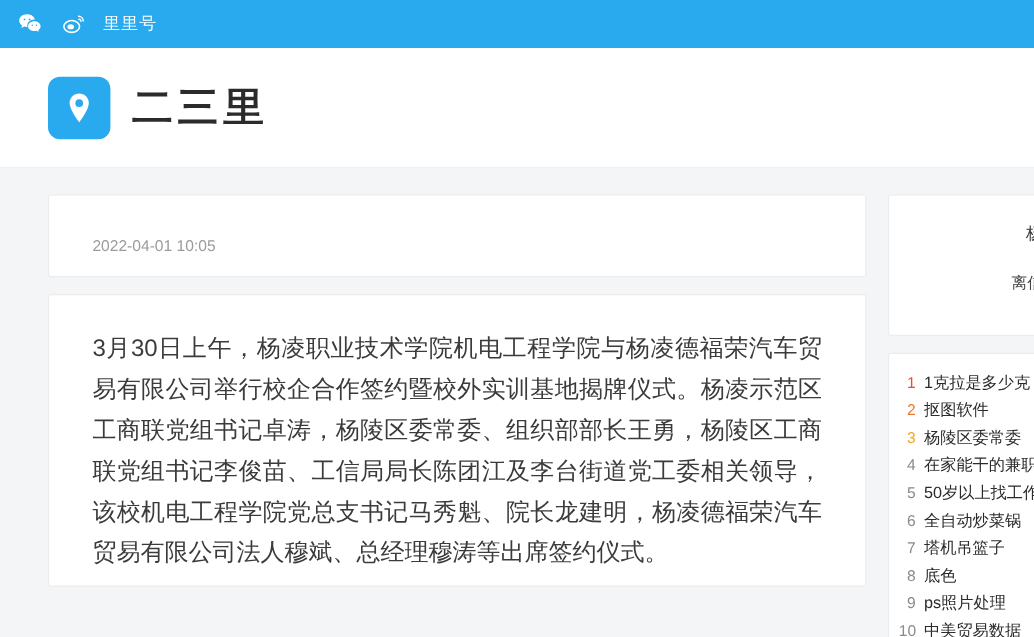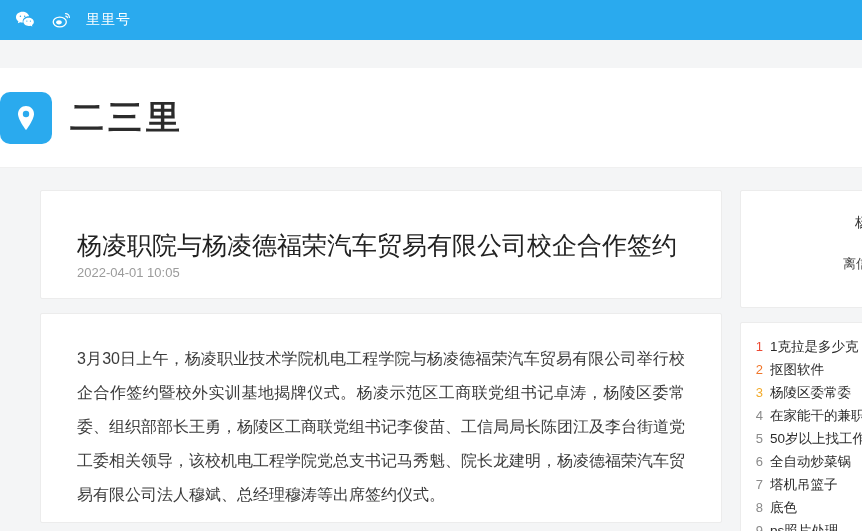--- a/index.html
+++ b/index.html
@@ -53,22 +53,22 @@
     color: #ffffff;
   }
   .topbar-right span { cursor: pointer; }
 
   
   .siteheader {
     height: 100px;
     background: #ffffff;
     display: flex;
     align-items: center;
+    padding-left: 40px;
     border-bottom: 1px solid #f0f0f0;
-    margin-top: 28px;
   }
   .logo-badge {
     width: 52px;
     height: 52px;
     border-radius: 10px;
     background: #2aaaee;
     display: flex;
     align-items: center;
     justify-content: center;
     margin-right: 18px;
@@ -121,21 +121,21 @@
     font-size: 13px;
     color: #9b9b9b;
   }
 
   .article-body {
     margin-top: 14px;
     padding: 28px 36px 10px 36px;
   }
   .article-body p {
     margin: 0;
-    font-size: 16px;
+    font-size: 20px;
     line-height: 34px;
     color: #3b3b3b;
     text-align: justify;
   }
 
   
   .side-card {
     padding: 16px 10px;
     min-height: 118px;
     font-size: 14px;
@@ -209,21 +209,20 @@
     </svg>
   </div>
   <div class="site-title">二三里</div>
 </div>
 
 <div class="page">
 
   <div class="main-col">
 
     <div class="card article-head">
-      <h1 class="article-title">杨凌职院与杨凌德福荣汽车贸易有限公司校企合作签约</h1>
       <div class="article-date">2022-04-01 10:05</div>
     </div>
 
     <div class="card article-body">
       <p>3月30日上午，杨凌职业技术学院机电工程学院与杨凌德福荣汽车贸易有限公司举行校企合作签约暨校外实训基地揭牌仪式。杨凌示范区工商联党组书记卓涛，杨陵区委常委、组织部部长王勇，杨陵区工商联党组书记李俊苗、工信局局长陈团江及李台街道党工委相关领导，该校机电工程学院党总支书记马秀魁、院长龙建明，杨凌德福荣汽车贸易有限公司法人穆斌、总经理穆涛等出席签约仪式。</p>
     </div>
 
   </div>
 
   <div class="side-col">

